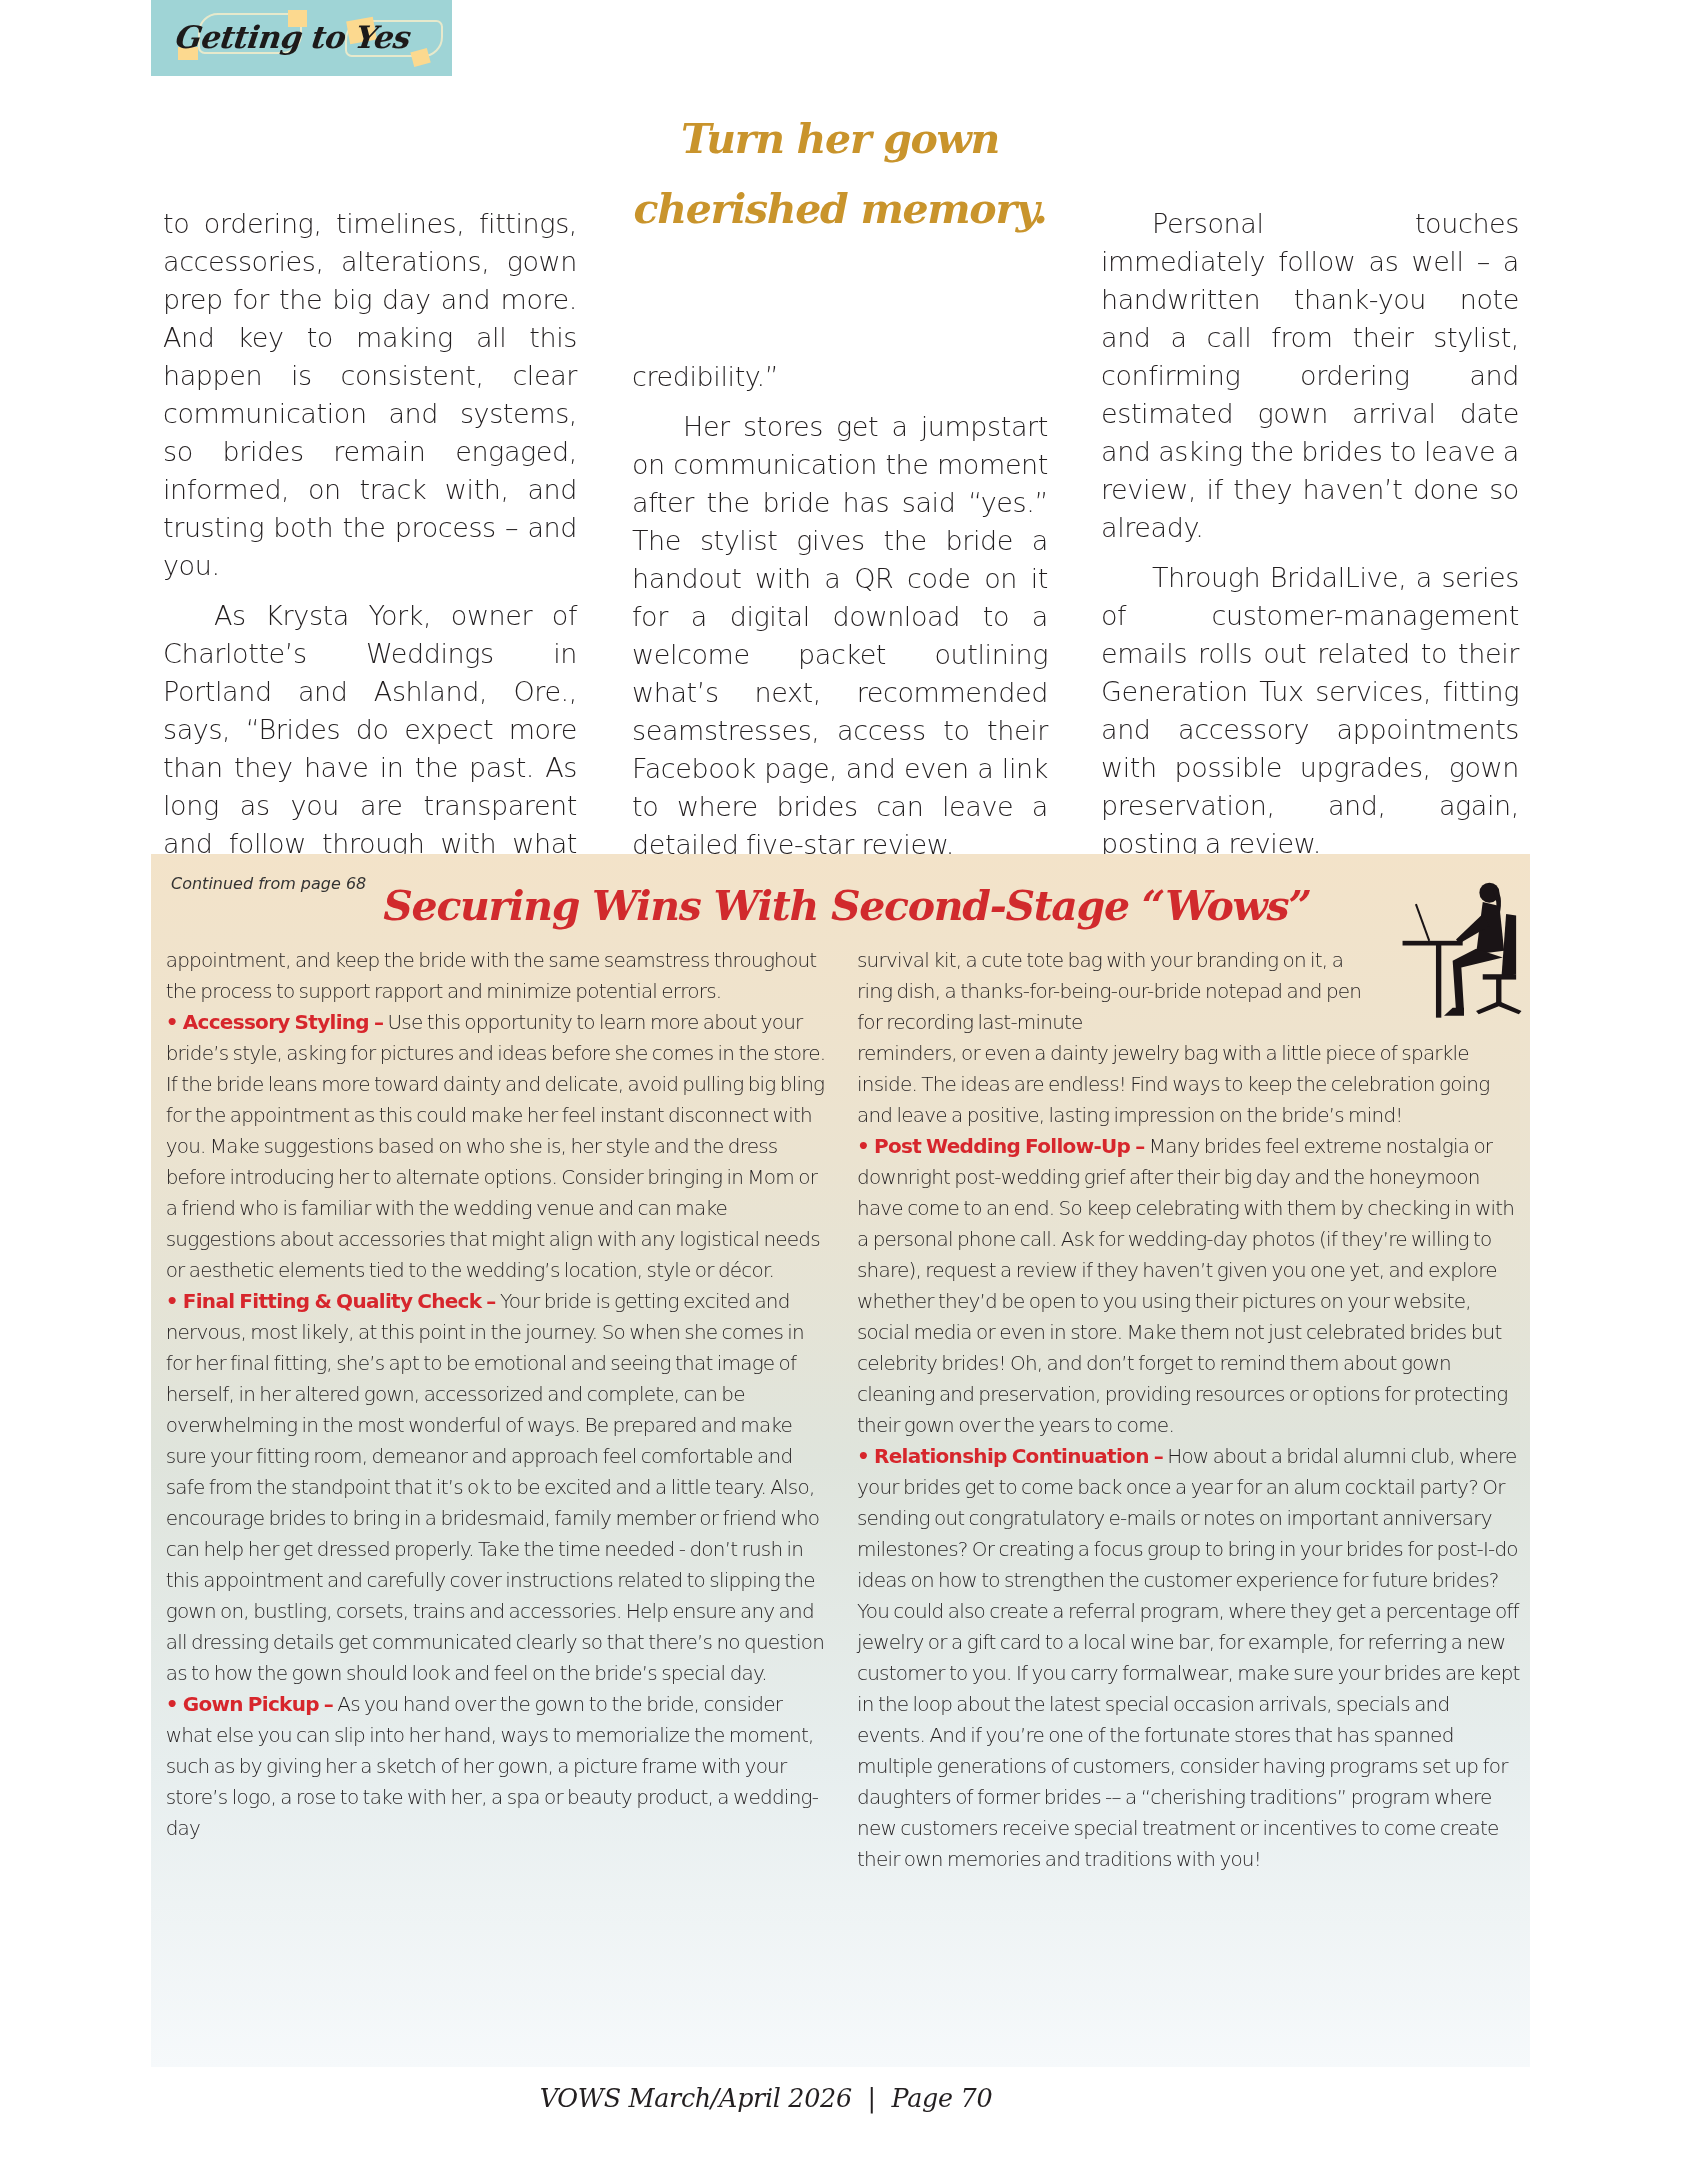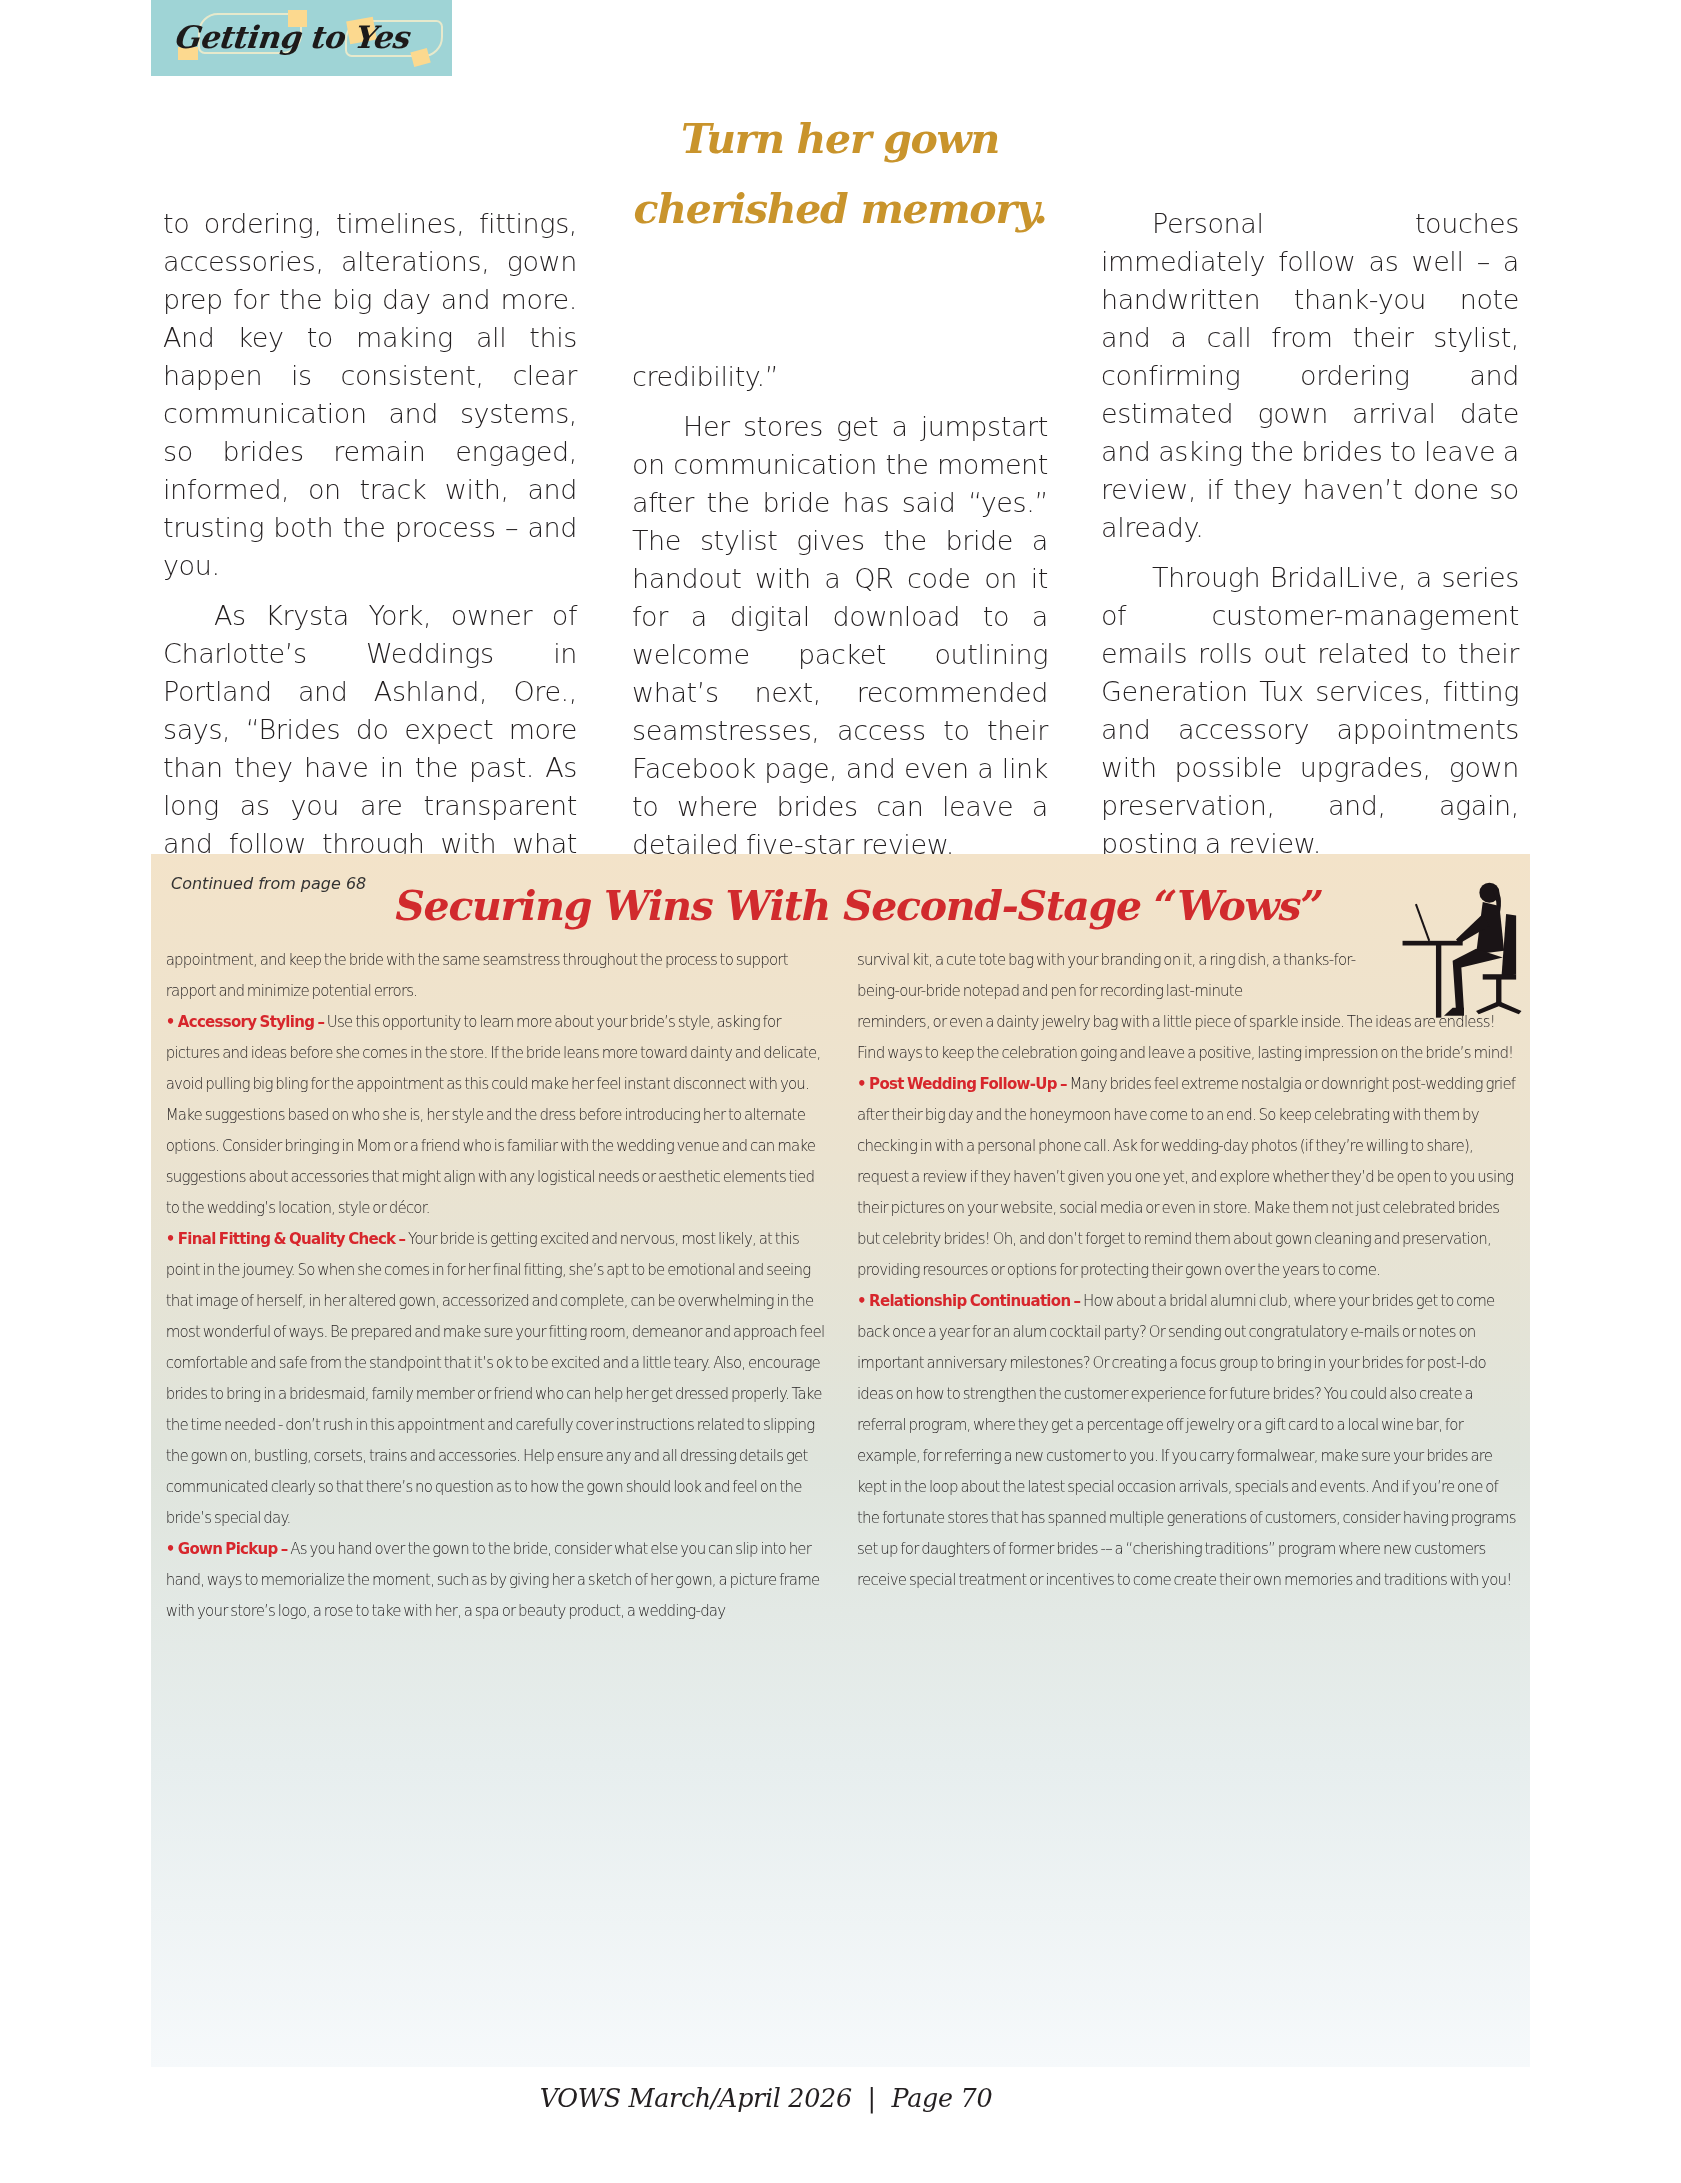--- a/index.html
+++ b/index.html
@@ -48,29 +48,29 @@
     .sidebar {
       position: absolute; left: 151px; top: 854px; width: 1379px; height: 1213px;
       background: linear-gradient(to bottom, #f3e3c9 0%, #ebe3d0 25%, #dfe4dc 50%, #e7eeee 75%, #f6f9fb 100%);
     }
     .continued {
       position: absolute; left: 20px; top: 20px;
       font-family: "DejaVu Sans", sans-serif; font-style: italic; font-weight: 300;
       font-size: 16px; color: #333;
     }
     .sidebar-title {
-      position: absolute; left: 12px; top: 28px; width: 100%; text-align: center;
+      position: absolute; left: 0; top: 28px; width: 100%; text-align: center;
       font-family: "DejaVu Serif", serif; font-style: italic; font-weight: bold;
       font-size: 41px; color: #d12a2d; letter-spacing: -1.3px;
       padding-left: 13px; box-sizing: border-box;
     }
     .woman-icon { position: absolute; left: 1238px; top: 20px; width: 134px; height: 147px; }
     .scol {
       position: absolute; font-family: "DejaVu Sans", sans-serif;
-      font-size: 15px; line-height: 31px; color: #231f20; font-weight: 300;
+      font-size: 20px; line-height: 31px; color: #231f20; font-weight: 300;
       letter-spacing: -0.8px; word-spacing: -1.3px;
     }
     .scol p { margin: 0; }
     .scol1 { left: 14.7px; top: 91px; width: 663px; }
     .scol2 { left: 706px; top: 91px; width: 663px; }
     .scol2 .wrap-narrow { width: 509px; }
     .bullet-head { color: #d7262c; font-weight: bold; letter-spacing: -0.7px; margin-top: 29px; }
 
     .footer {
       position: absolute; left: 0; top: 2083px; width: 1532px; text-align: center;

